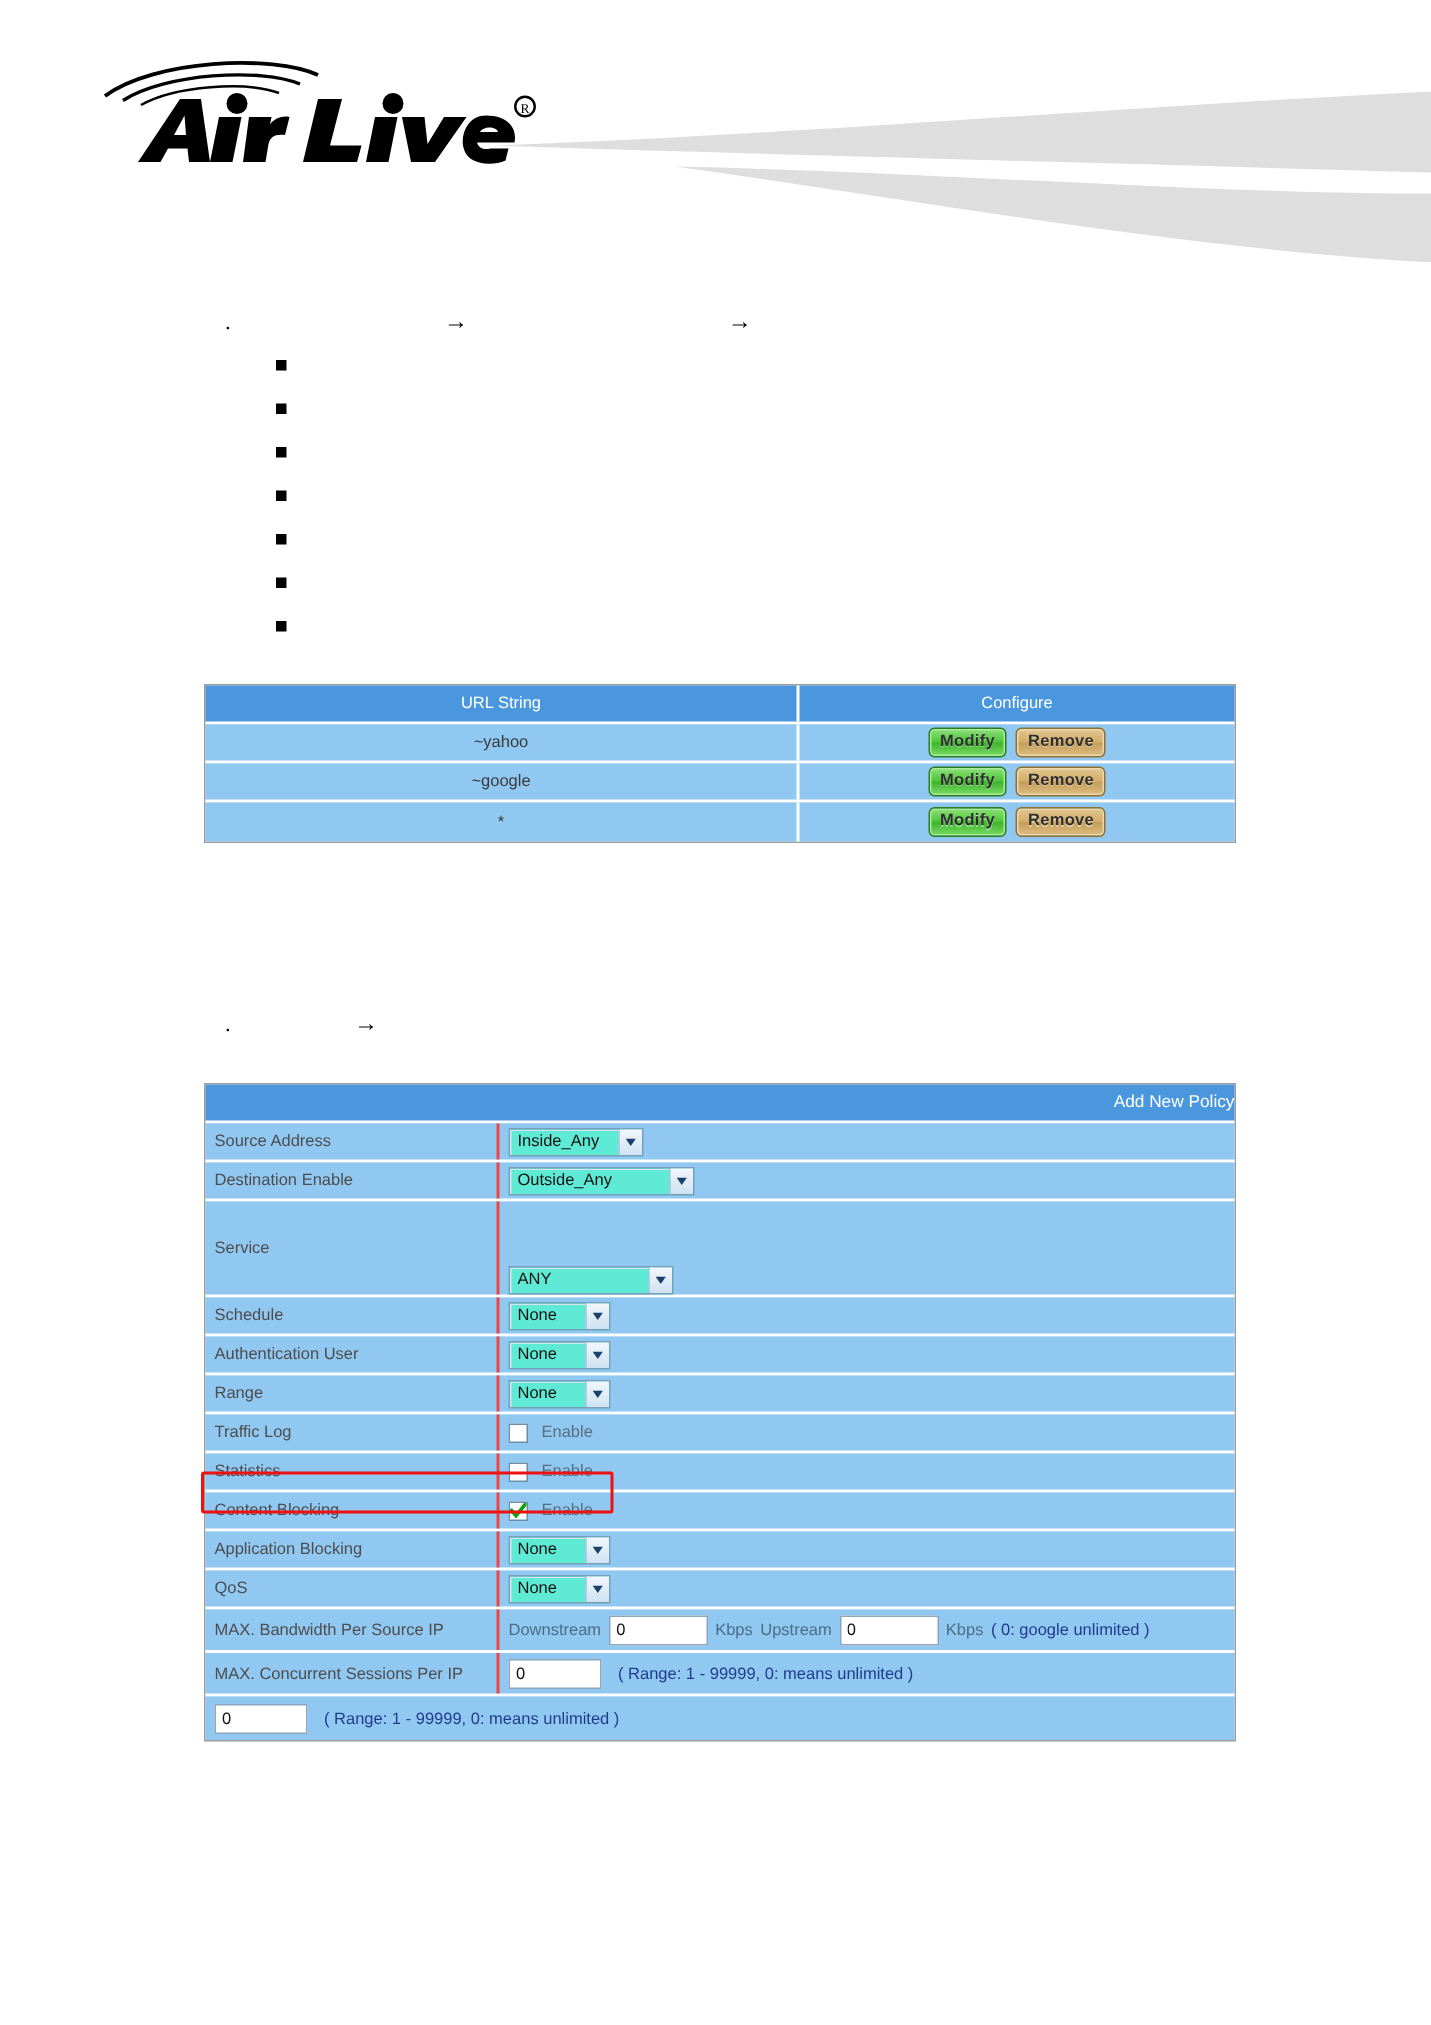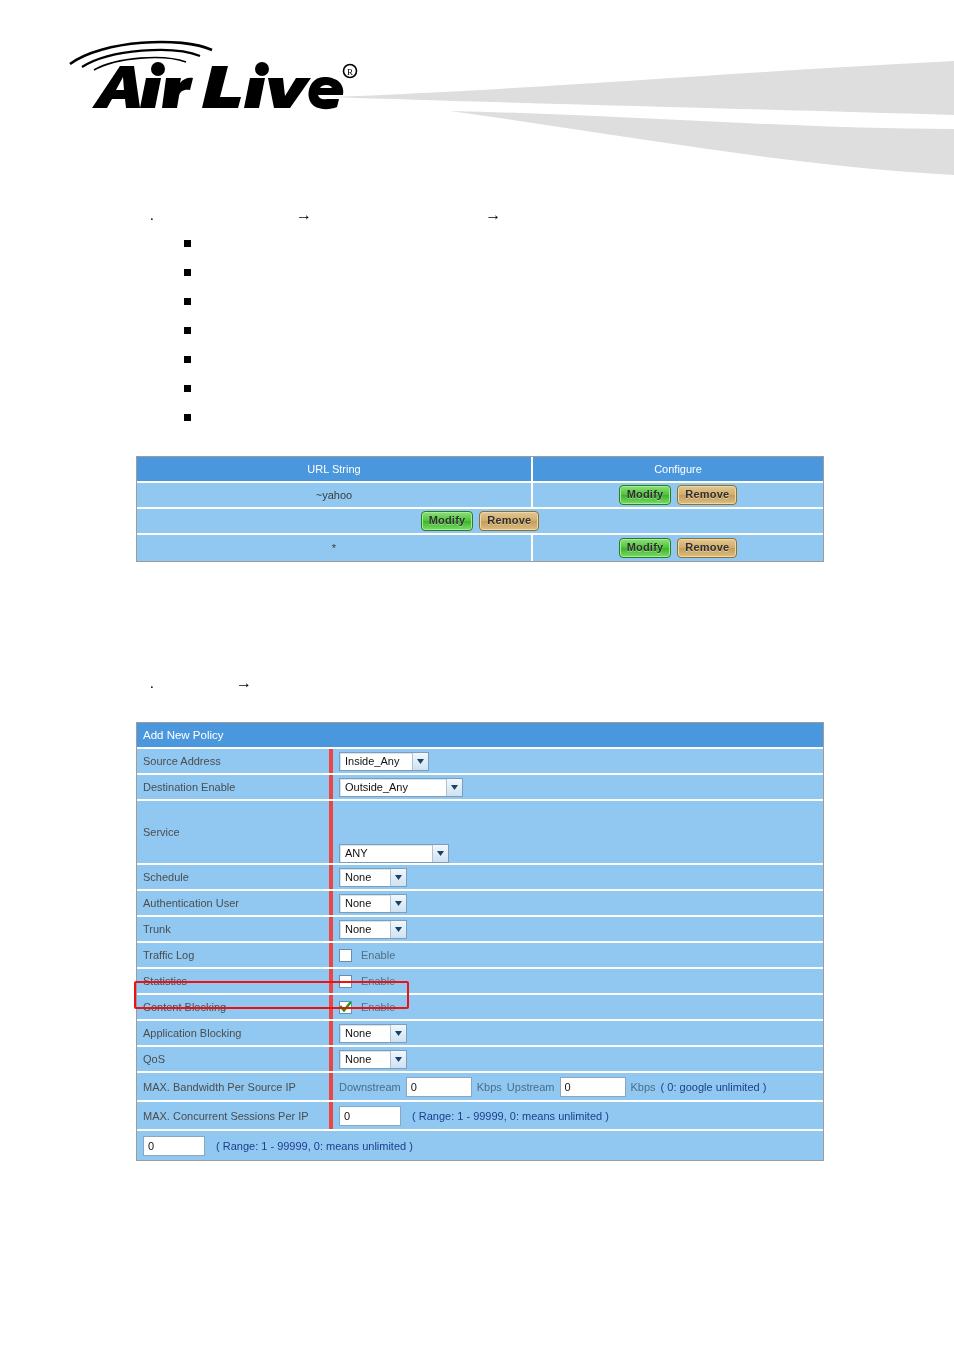--- a/index.html
+++ b/index.html
@@ -90,20 +90,21 @@
     border: 1px solid #9c9c9c;
     background: #ffffff;
     box-sizing: border-box;
     font-size: 11px;
   }
   .ui-table .trow {
     display: flex;
     background: #90c8f2;
     border-bottom: 2px solid #ffffff;
     box-sizing: border-box;
+    justify-content: flex-end;
   }
   .ui-table .trow:last-child { border-bottom: none; }
   .ui-table .thead {
     background: #4a97de;
     color: #ffffff;
   }
 
   
   #url-table {
     left: 136px;
@@ -170,41 +171,41 @@
     align-items: center;
     padding-left: 6px;
     font-size: 11.5px;
     color: #ffffff;
   }
   #policy-table .cell-label {
     width: 196px;
     display: flex;
     align-items: center;
     padding-left: 6px;
-    border-right: 4px solid #ef4444;
+    border-right: 2px solid #ef4444;
     box-sizing: border-box;
     color: #4d4d4d;
     font-size: 11px;
   }
   #policy-table .cell-value {
     flex: 1;
     display: flex;
     align-items: center;
     padding-left: 6px;
     gap: 5px;
     box-sizing: border-box;
     font-size: 11px;
     color: #2b4a7a;
   }
 
   
   .xp-select {
     display: inline-flex;
     align-items: center;
-    background: #ffffff;
+    background: #5eead4;
     border: 1px solid #7b9ebd;
     height: 19px;
     box-sizing: border-box;
     box-shadow: inset 1px 1px 0 #d7e4ee;
   }
   .xp-select .sel-text {
     padding: 0 6px 0 5px;
     color: #111111;
     font-size: 11px;
     white-space: nowrap;
@@ -385,20 +386,21 @@
 
   <div class="trow">
     <div class="cell-url">~yahoo</div>
     <div class="cell-conf">
       <span class="btn-3d btn-modify">Modify</span>
       <span class="btn-3d btn-remove">Remove</span>
     </div>
   </div>
 
   <div class="trow">
+    <div class="cell-url">~google</div>
     <div class="cell-conf">
       <span class="btn-3d btn-modify">Modify</span>
       <span class="btn-3d btn-remove">Remove</span>
     </div>
   </div>
 
   <div class="trow">
     <div class="cell-url">*</div>
     <div class="cell-conf">
       <span class="btn-3d btn-modify">Modify</span>
@@ -484,21 +486,21 @@
         <span class="sel-arrow">
             <svg width="7" height="5">
               <path d="M0 0 L7 0 L3.5 5 Z" fill="#18416b"></path>
             </svg>
           </span>
       </span>
     </div>
   </div>
 
   <div class="trow">
-    <div class="cell-label">Trunk</div>
+    <div class="cell-label">Range</div>
     <div class="cell-value">
       <span class="xp-select sel-w-sm">
         <span class="sel-text">None</span>
         <span class="sel-arrow">
             <svg width="7" height="5">
               <path d="M0 0 L7 0 L3.5 5 Z" fill="#18416b"></path>
             </svg>
           </span>
       </span>
     </div>

